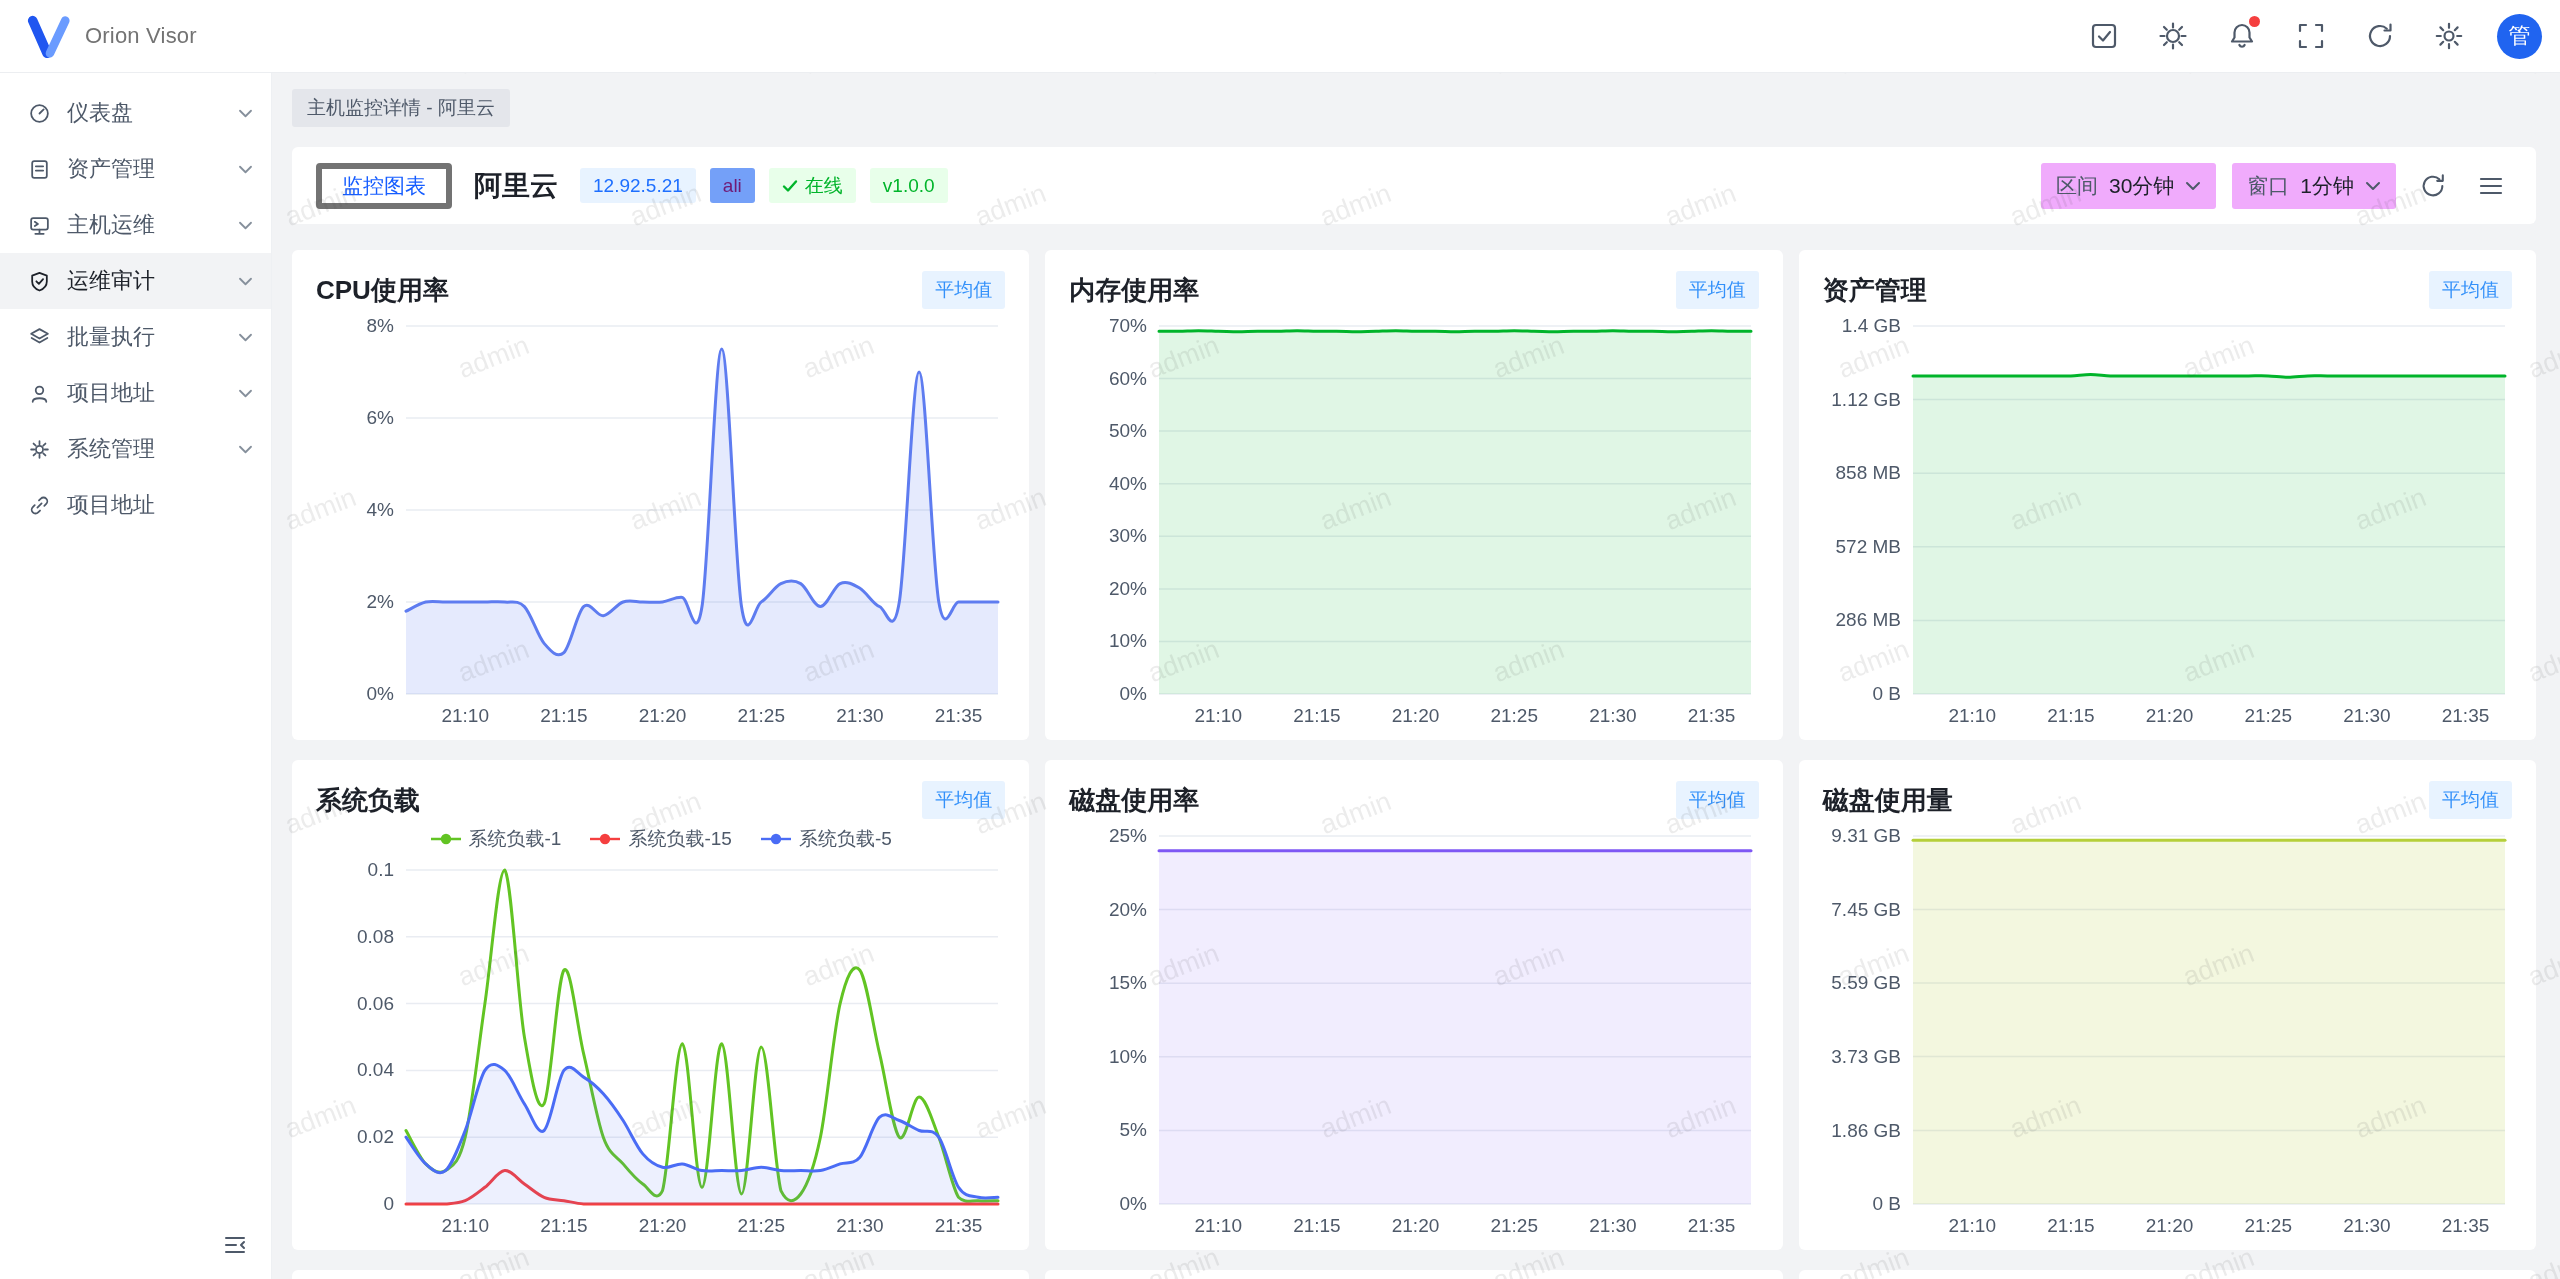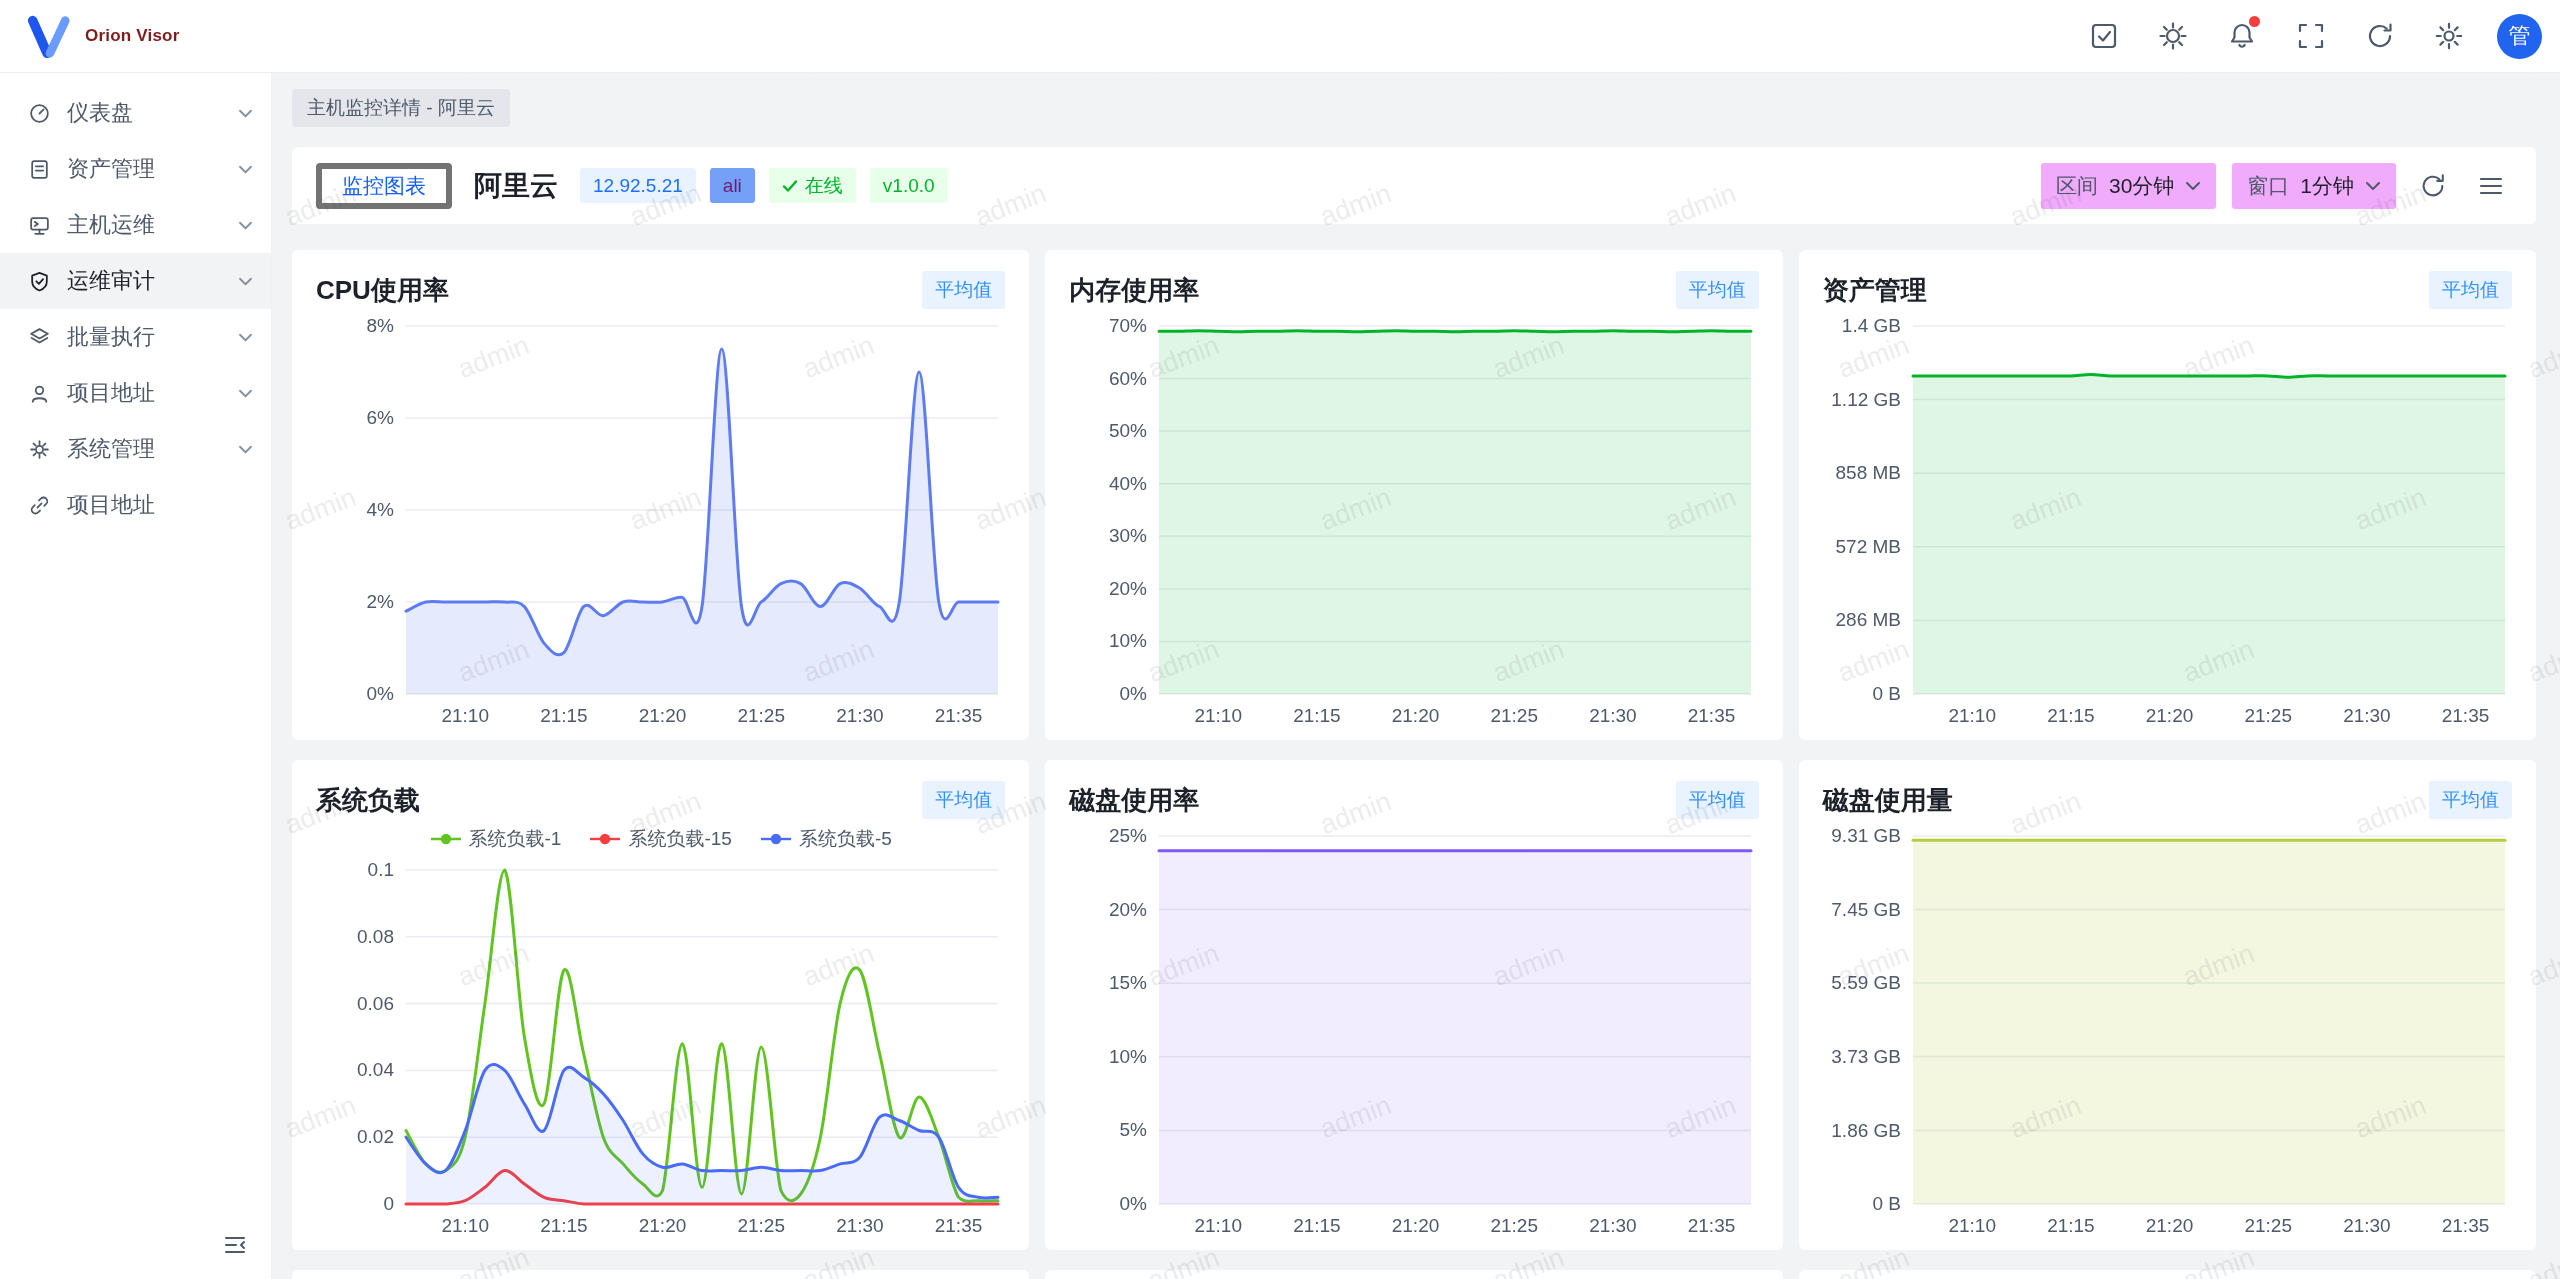--- a/index.html
+++ b/index.html
@@ -4,21 +4,21 @@
 <style>
   *{box-sizing:border-box;margin:0;padding:0}
   html,body{width:2560px;height:1279px;overflow:hidden}
   body{font-family:"Liberation Sans","DejaVu Sans",sans-serif;background:#f2f3f5;color:#1d2129}
   #app{display:flex;flex-direction:column;width:2560px;height:1279px}
 
   
   .topbar{height:73px;flex:0 0 73px;background:#fff;display:flex;align-items:center;justify-content:space-between;
           padding:0 18px 0 26px;border-bottom:1px solid #eceef1;position:relative;z-index:60}
   .brand{display:flex;align-items:center;gap:13px;cursor:pointer}
-  .brand-text{font-size:17px;font-weight:700;color:#7f1d1d;letter-spacing:.2px}
+  .brand-text{font-size:22px;font-weight:400;color:#737373;letter-spacing:.2px}
   .topbar-actions{display:flex;align-items:center;gap:27px}
   .icon-btn{background:none;border:none;width:42px;height:42px;display:flex;align-items:center;justify-content:center;
             cursor:pointer;color:#4e5969;position:relative;border-radius:50%}
   .badge-dot{position:absolute;top:1px;right:3px;width:11px;height:11px;border-radius:50%;background:#f53f3f}
   .avatar{width:45px;height:45px;border-radius:50%;background:#2064f0;color:#fff;display:flex;align-items:center;
           justify-content:center;font-size:22px;cursor:pointer}
 
   
   .body-row{display:flex;flex:1;min-height:0}
   .sidebar{width:272px;flex:0 0 272px;background:#fff;position:relative;padding-top:12px;border-right:1px solid #eef0f3}

